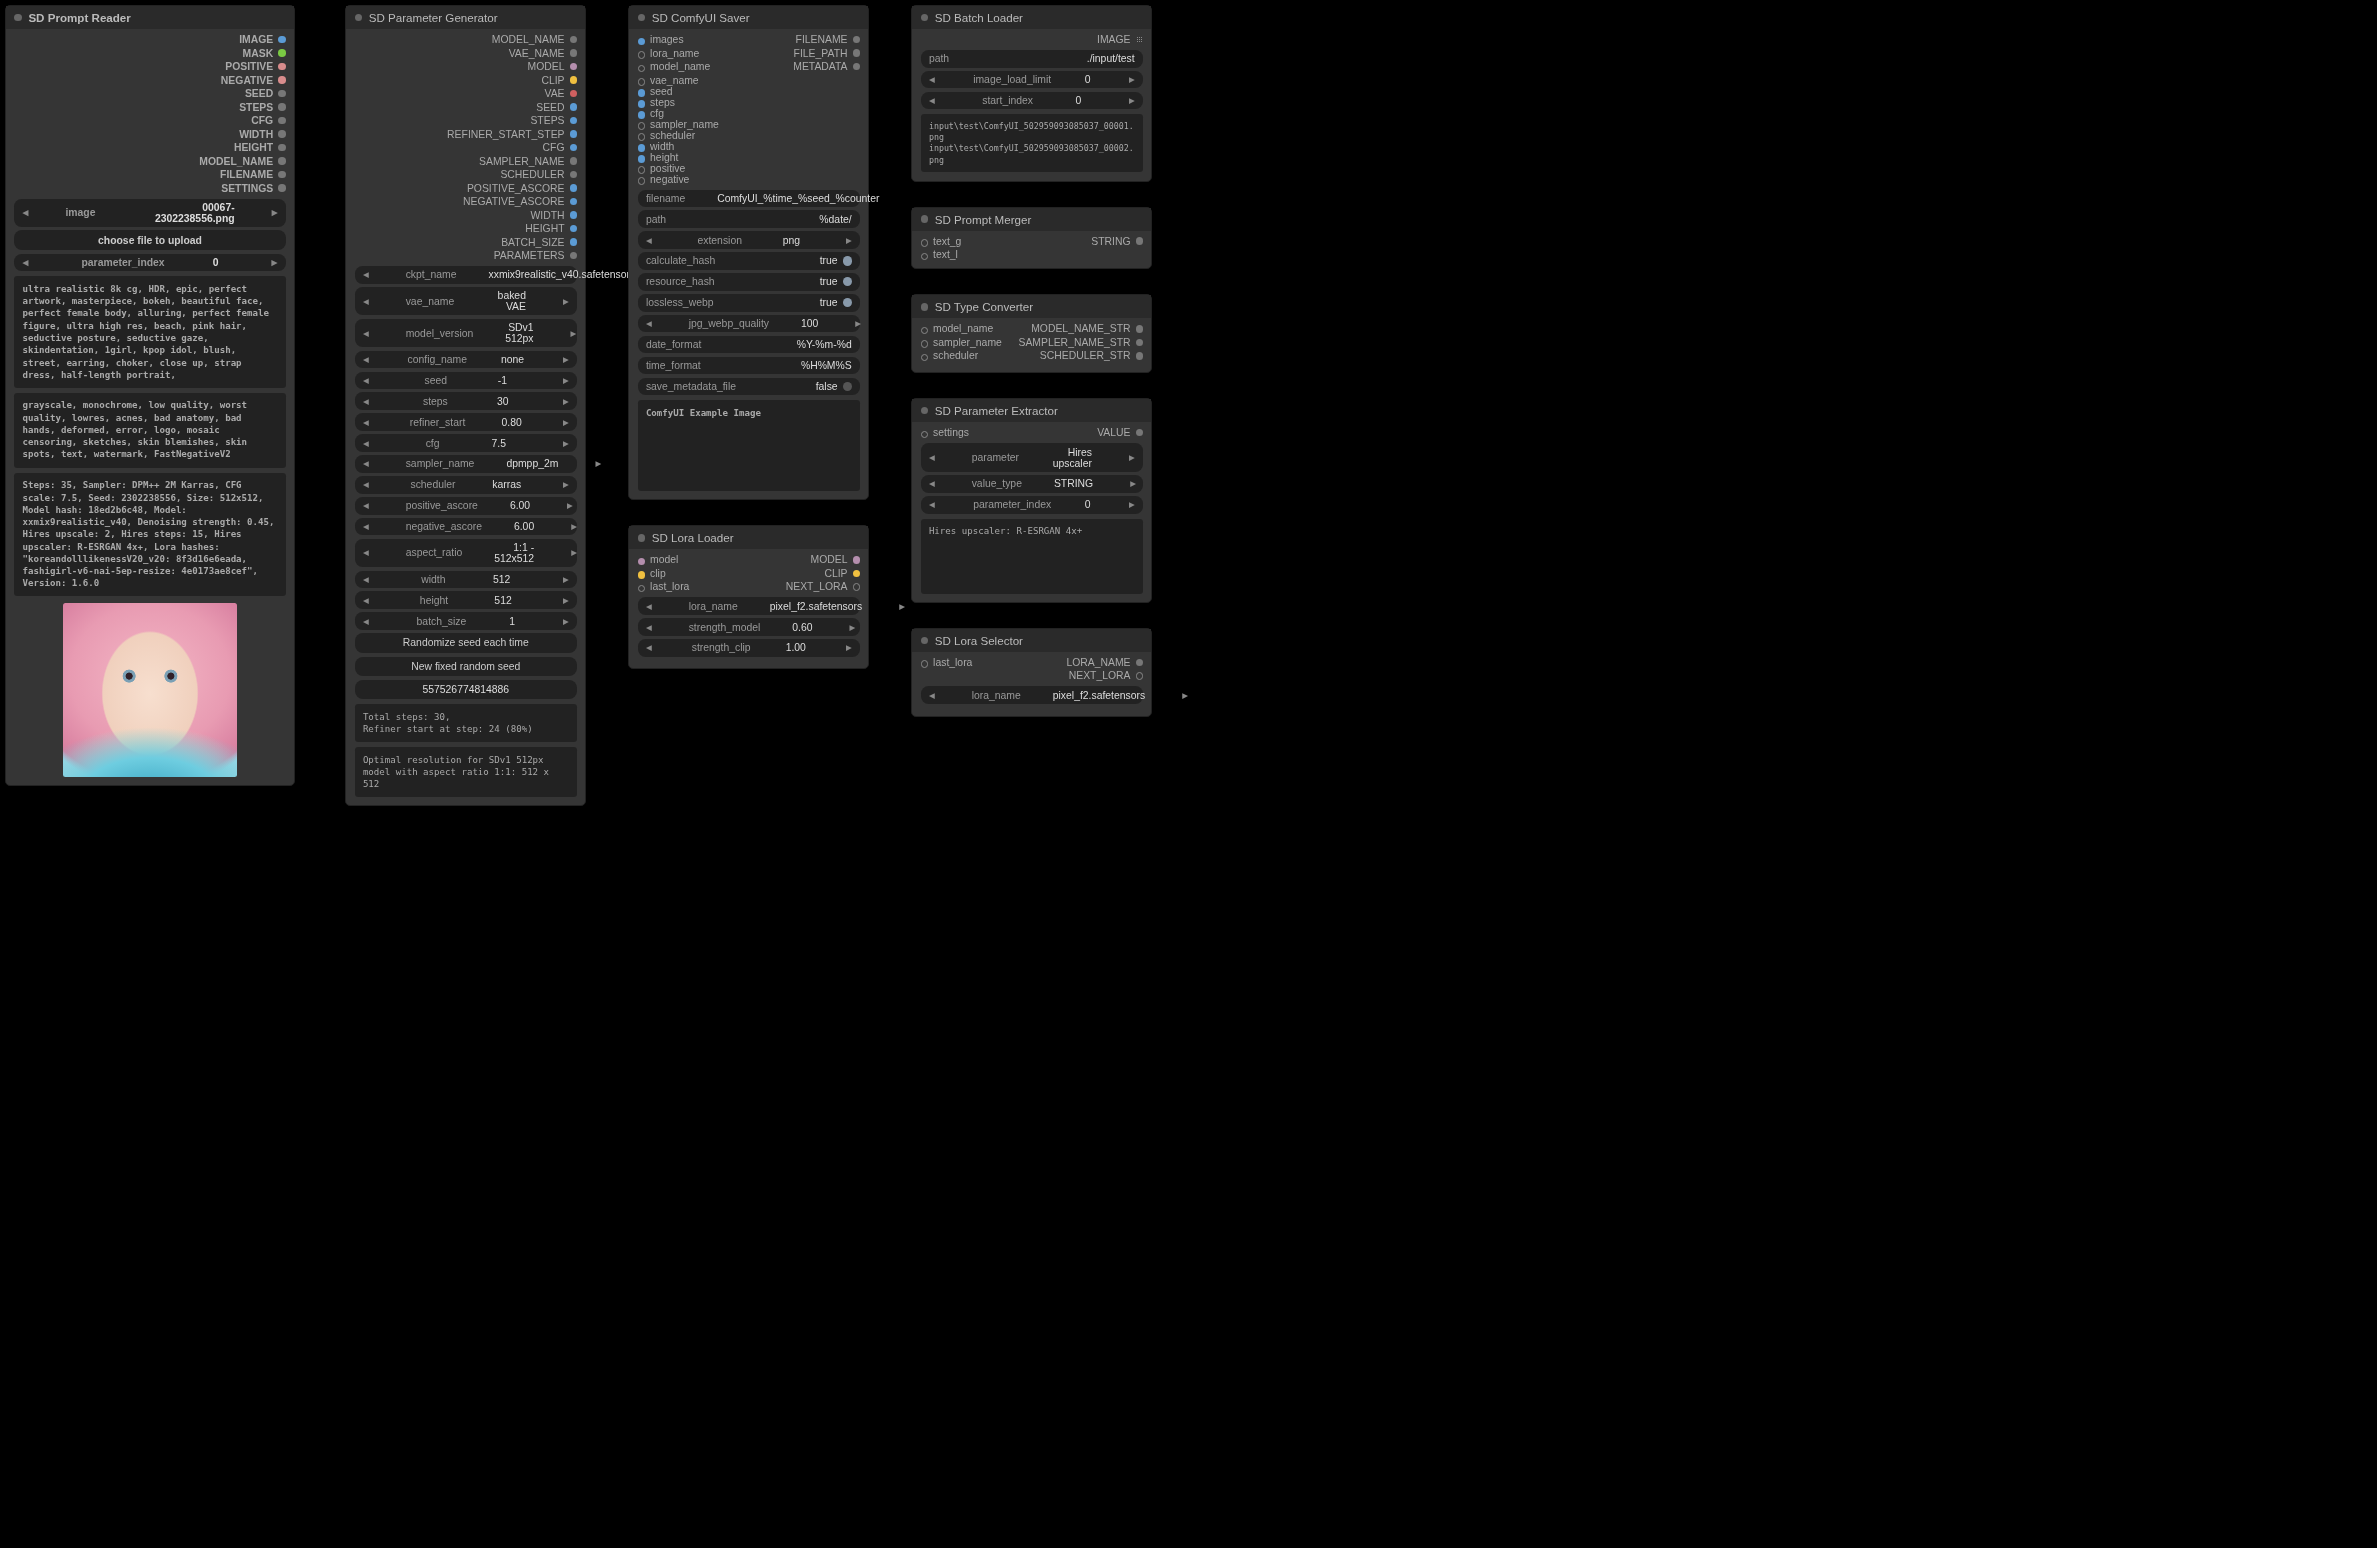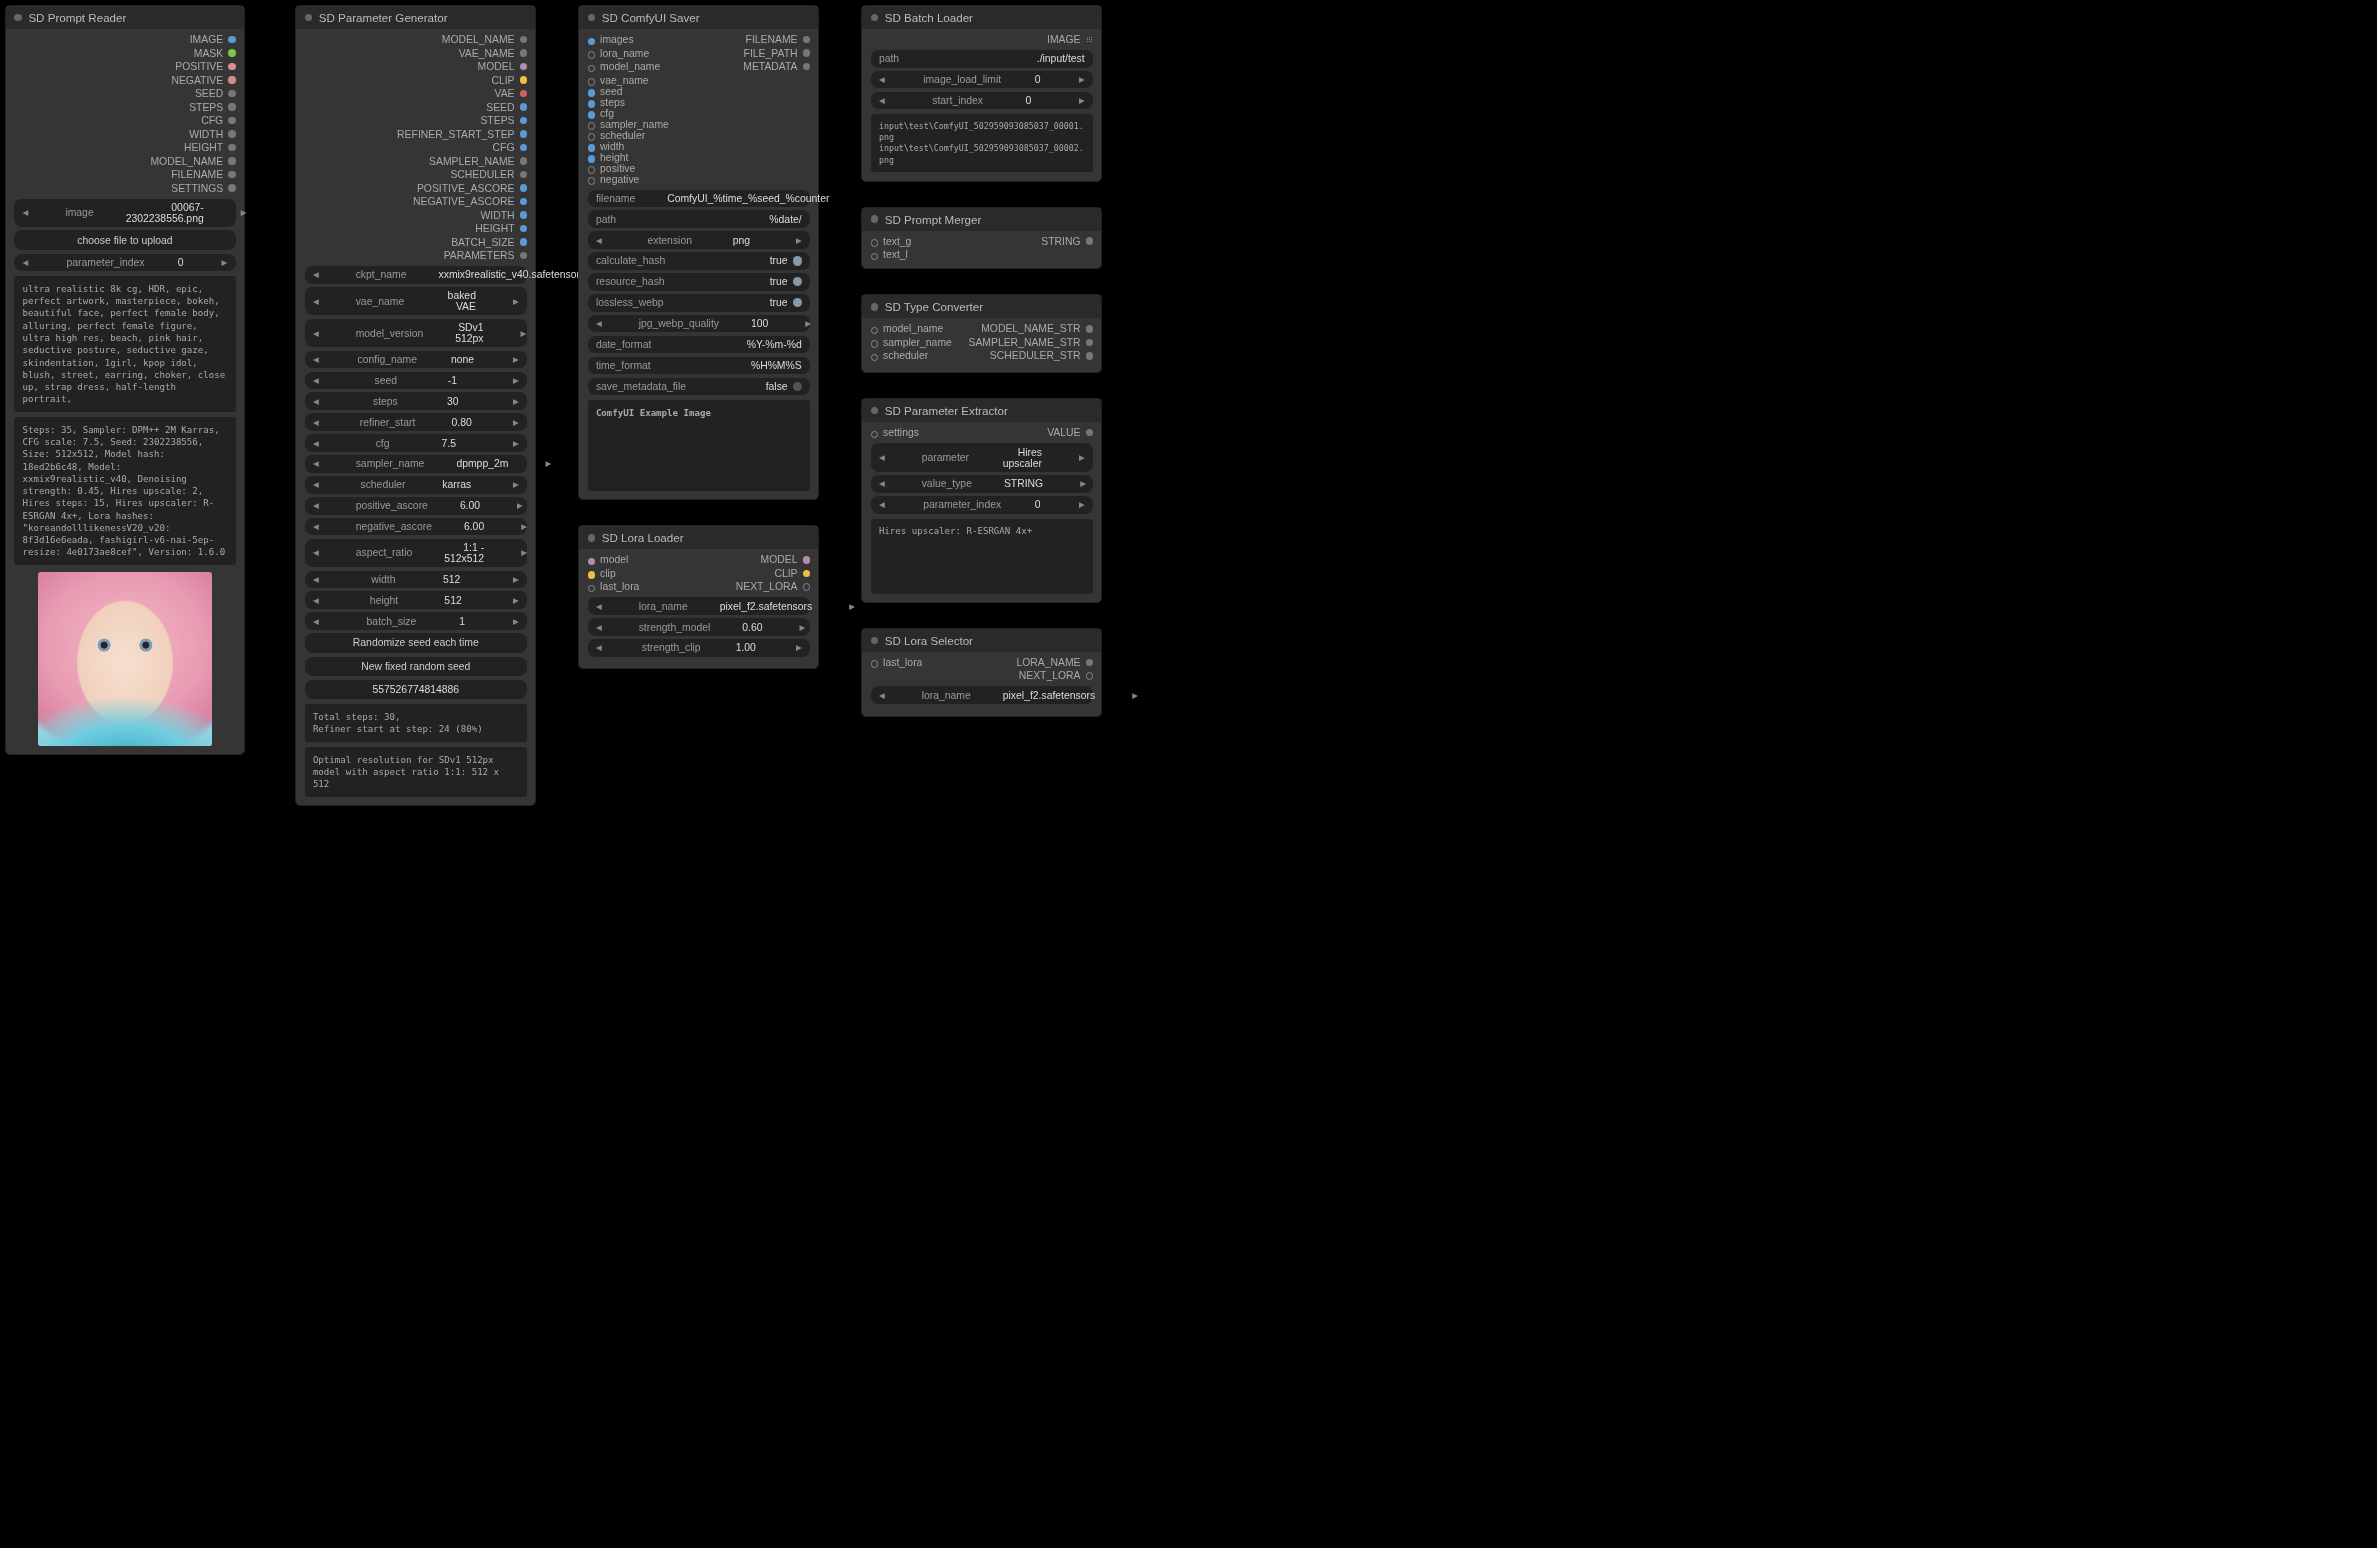--- a/index.html
+++ b/index.html
@@ -7,21 +7,21 @@
     background: #000;
     font-family: -apple-system, BlinkMacSystemFont, "Segoe UI", Arial, sans-serif;
     font-size: 10.8px;
     color: #aaa;
     padding: 5px;
     display: flex;
     gap: 42px;
     align-items: flex-start;
   }
   .col { display: flex; flex-direction: column; gap: 25px; flex-shrink:0; }
-  .col1 { width: 240px; }
+  .col1 { width: 290px; font-weight: bold; }
   .col2 { width: 241px; margin-left:8.3px;}
   .col3 { width: 241px; }
   .col4 { width: 241px; }
   .node {
     background: #353535;
     border: 0.8px solid #222;
     border-radius: 5px;
     overflow: visible;
     position: relative;
   }
@@ -161,20 +161,21 @@
       <div class="widget arrows">
         <span class="label">image</span>
         <span class="val">00067-2302238556.png</span>
       </div>
       <div class="btn">choose file to upload</div>
       <div class="widget arrows">
         <span class="label">parameter_index</span>
         <span class="val">0</span>
       </div>
       <div class="textbox">ultra realistic 8k cg, HDR, epic, perfect artwork, masterpiece, bokeh, beautiful face, perfect female body, alluring, perfect female figure, ultra high res, beach, pink hair, seductive posture, seductive gaze, skindentation, 1girl, kpop idol, blush, street, earring, choker, close up, strap dress, half-length portrait,</div>
+      <div class="textbox" style="min-height:75px;">grayscale, monochrome, low quality, worst quality, lowres, acnes, bad anatomy, bad hands, deformed, error, logo, mosaic censoring, sketches, skin blemishes, skin spots, text, watermark, FastNegativeV2</div>
       <div class="textbox">Steps: 35, Sampler: DPM++ 2M Karras, CFG scale: 7.5, Seed: 2302238556, Size: 512x512, Model hash: 18ed2b6c48, Model: xxmix9realistic_v40, Denoising strength: 0.45, Hires upscale: 2, Hires steps: 15, Hires upscaler: R-ESRGAN 4x+, Lora hashes: "koreandolllikenessV20_v20: 8f3d16e6eada, fashigirl-v6-nai-5ep-resize: 4e0173ae8cef", Version: 1.6.0</div>
       <div class="imgprev"></div>
     </div>
   </div>
 </div>
 
 <div class="col col2">
   <div class="node">
     <div class="node-header">SD Parameter Generator</div>
     <div class="node-body">

